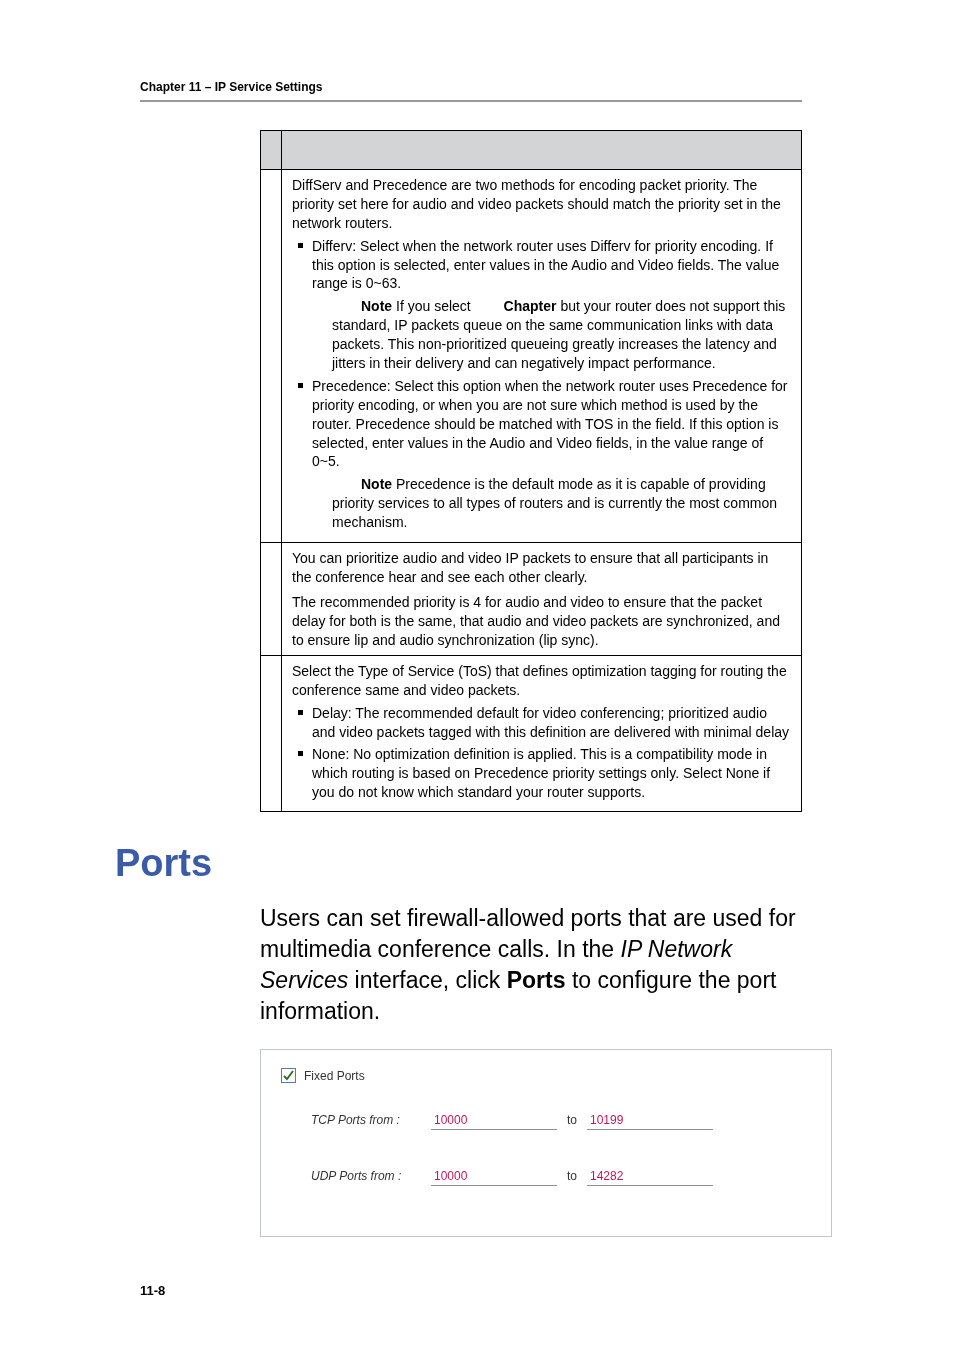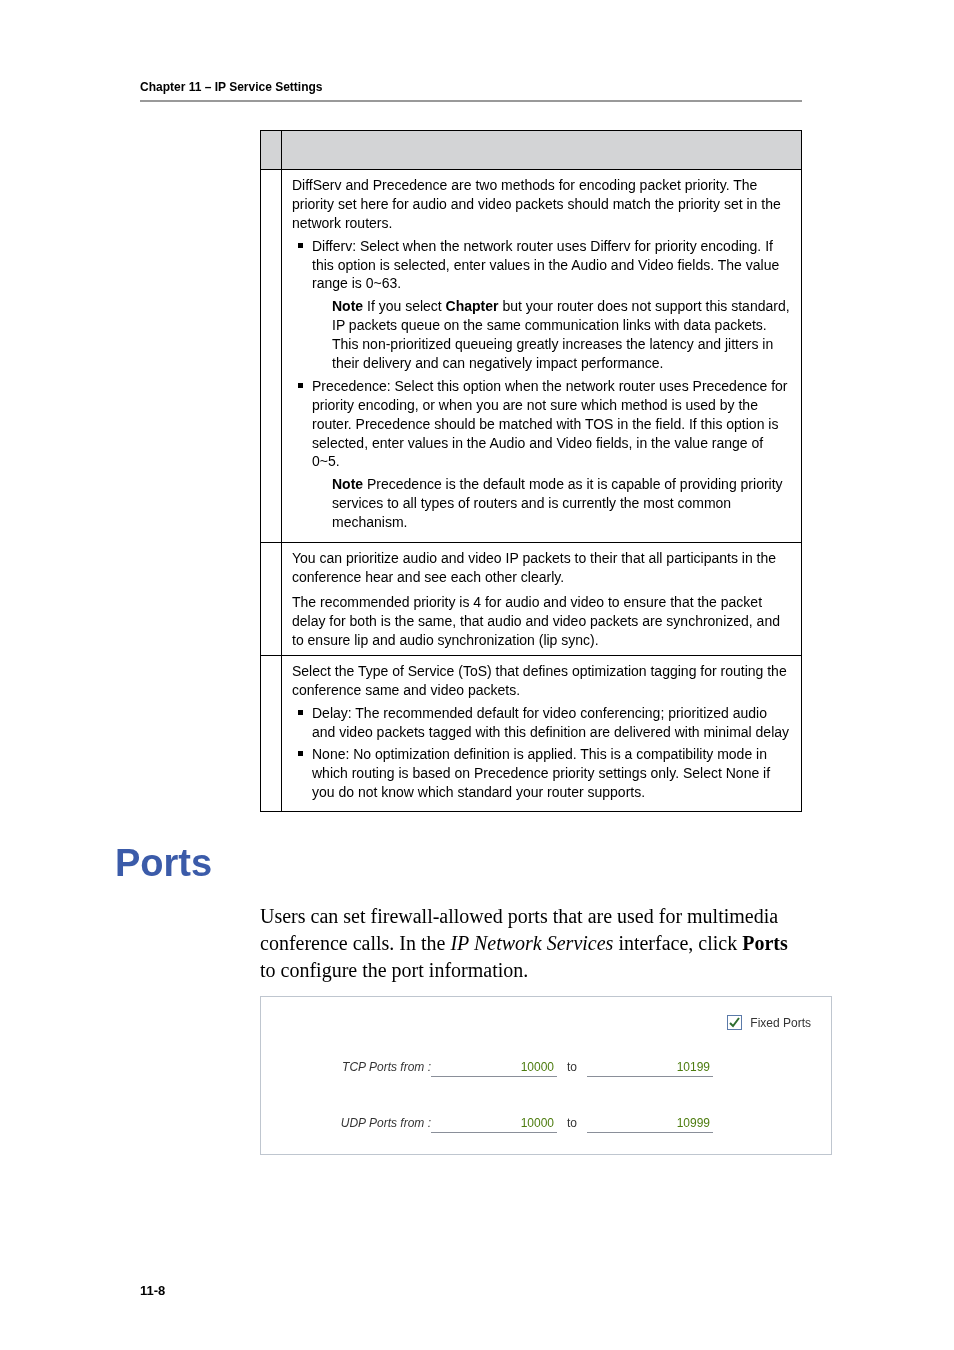--- a/index.html
+++ b/index.html
@@ -63,45 +63,44 @@
   ul.bullets>li::before{
     content:"";
     position:absolute;
     left:6px; top:6px;
     width:5px;height:5px;
     background:#000;
   }
   .note{
     margin:4px 0 4px 20px;
   }
-  .note .lbl{font-weight:bold;}
+  .note .lbl{font-weight:bold;margin-left:29px;}
   h1.ports{
     margin:30px 0 18px -25px;
     font-family:Arial, Helvetica, sans-serif;
     font-weight:800;
     font-size:38px;
     color:#3b5ba9;
   }
   .body-para{
-    margin:0 0 12px 120px;
-    font-family:Liberation Serif, serif;
-    font-size:20px;
+    margin:0 0 22px 120px;
+    font-family:Liberation Sans, sans-serif;
+    font-size:23px;
     line-height:1.35;
   }
   .body-para .ital{font-style:italic;}
   .body-para .bold{font-weight:bold;}
   .panel{
     margin-left:120px;
     width:530px;
     border:1px solid #bfc6cf;
-    padding:18px 20px 12px 20px;
+    padding:18px 20px 41px 20px;
     font-family:Arial, Helvetica, sans-serif;
     font-size:12px;
     color:#333;
-    text-align:right;
   }
   .cb{
     display:inline-block;
     width:13px;height:13px;
     border:1px solid #5b7aa9;
     vertical-align:middle;
     margin-right:8px;
     position:relative;
   }
   .cb svg{position:absolute;left:0;top:0;}
@@ -114,21 +113,21 @@
   }
   .row .lbl{width:120px;font-style:italic;}
   .row .inp{
     display:inline-block;
     width:120px;
     border:0;
     border-bottom:1px solid #8a8f99;
     padding:2px 3px;
     font-family:Arial, Helvetica, sans-serif;
     font-size:12px;
-    color:#4d7c0f;
+    color:#be185d;
   }
   .row .to{margin:12px 10px;}
   .pagen{
     position:absolute;
     left:140px;
     bottom:52px;
     font-size:13px;
     font-weight:bold;
     font-family:Arial, Helvetica, sans-serif;
   }
@@ -162,21 +161,21 @@
               <span>Precedence: Select this option when the network router uses Precedence for priority encoding, or when you are not sure which method is used by the router. Precedence should be matched with</span> <span class="lbl">TOS</span> <span>in the field. If this option is selected, enter values in the</span> <span class="lbl">Audio</span> <span>and</span> <span class="lbl">Video</span> <span>fields, in the value range of 0~5.</span>
               <div class="note"><span class="lbl">Note</span> <span>Precedence is the default mode as it is capable of providing priority services to all types of routers and is currently the most common mechanism.</span></div>
             </li>
           </ul>
         </td>
       </tr>
 
       <tr>
         <td></td>
         <td>
-          <div>You can prioritize audio and video IP packets to their that all participants in the conference hear and see each other clearly.</div>
+          <div>You can prioritize audio and video IP packets to ensure that all participants in the conference hear and see each other clearly.</div>
           <div style="margin-top:6px;">The recommended priority is 4 for audio and video to ensure that the packet delay for both is the same, that audio and video packets are synchronized, and to ensure lip and audio synchronization (lip sync).</div>
         </td>
       </tr>
 
       <tr>
         <td></td>
         <td>
           <div>Select the Type of Service (ToS) that defines optimization tagging for routing the conference same and video packets.</div>
           <ul class="bullets">
             <li>Delay: The recommended default for video conferencing; prioritized audio and video packets tagged with this definition are delivered with minimal delay</li>
@@ -211,19 +210,19 @@
       <span class="lbl">TCP Ports from :</span>
       <span class="inp">10000</span>
       <span class="to">to</span>
       <span class="inp">10199</span>
     </div>
 
     <div class="row">
       <span class="lbl">UDP Ports from :</span>
       <span class="inp">10000</span>
       <span class="to">to</span>
-      <span class="inp">10999</span>
+      <span class="inp">14282</span>
     </div>
   </div>
 </div>
 
 <div class="pagen">11-8</div>
 </div>
 
 </body></html>

